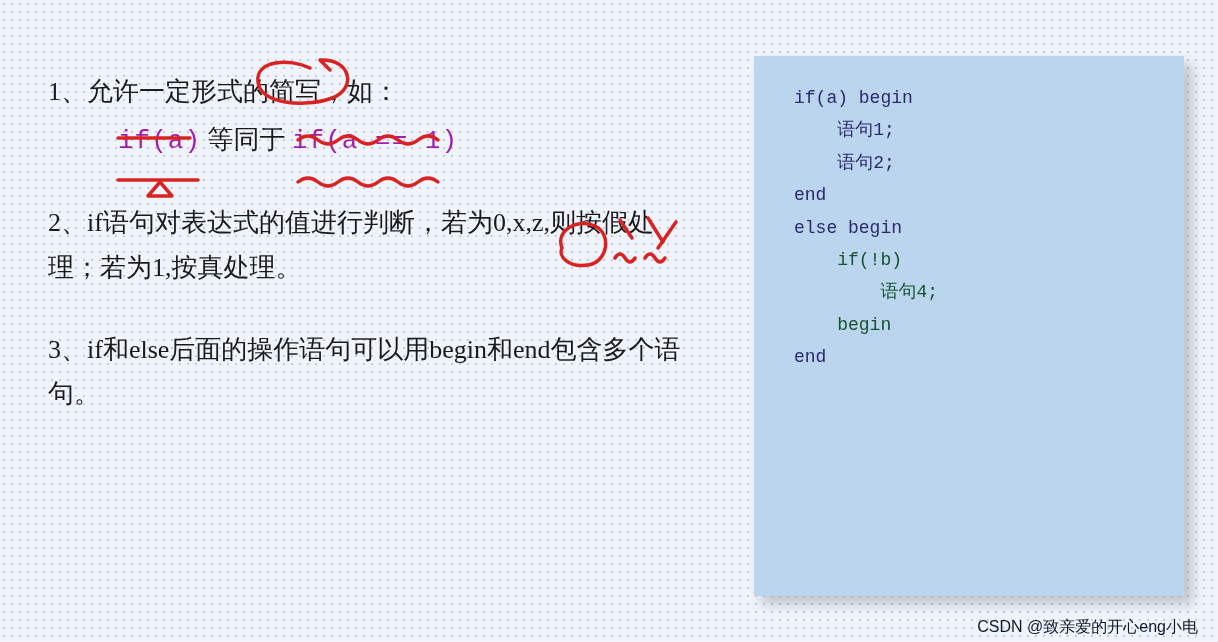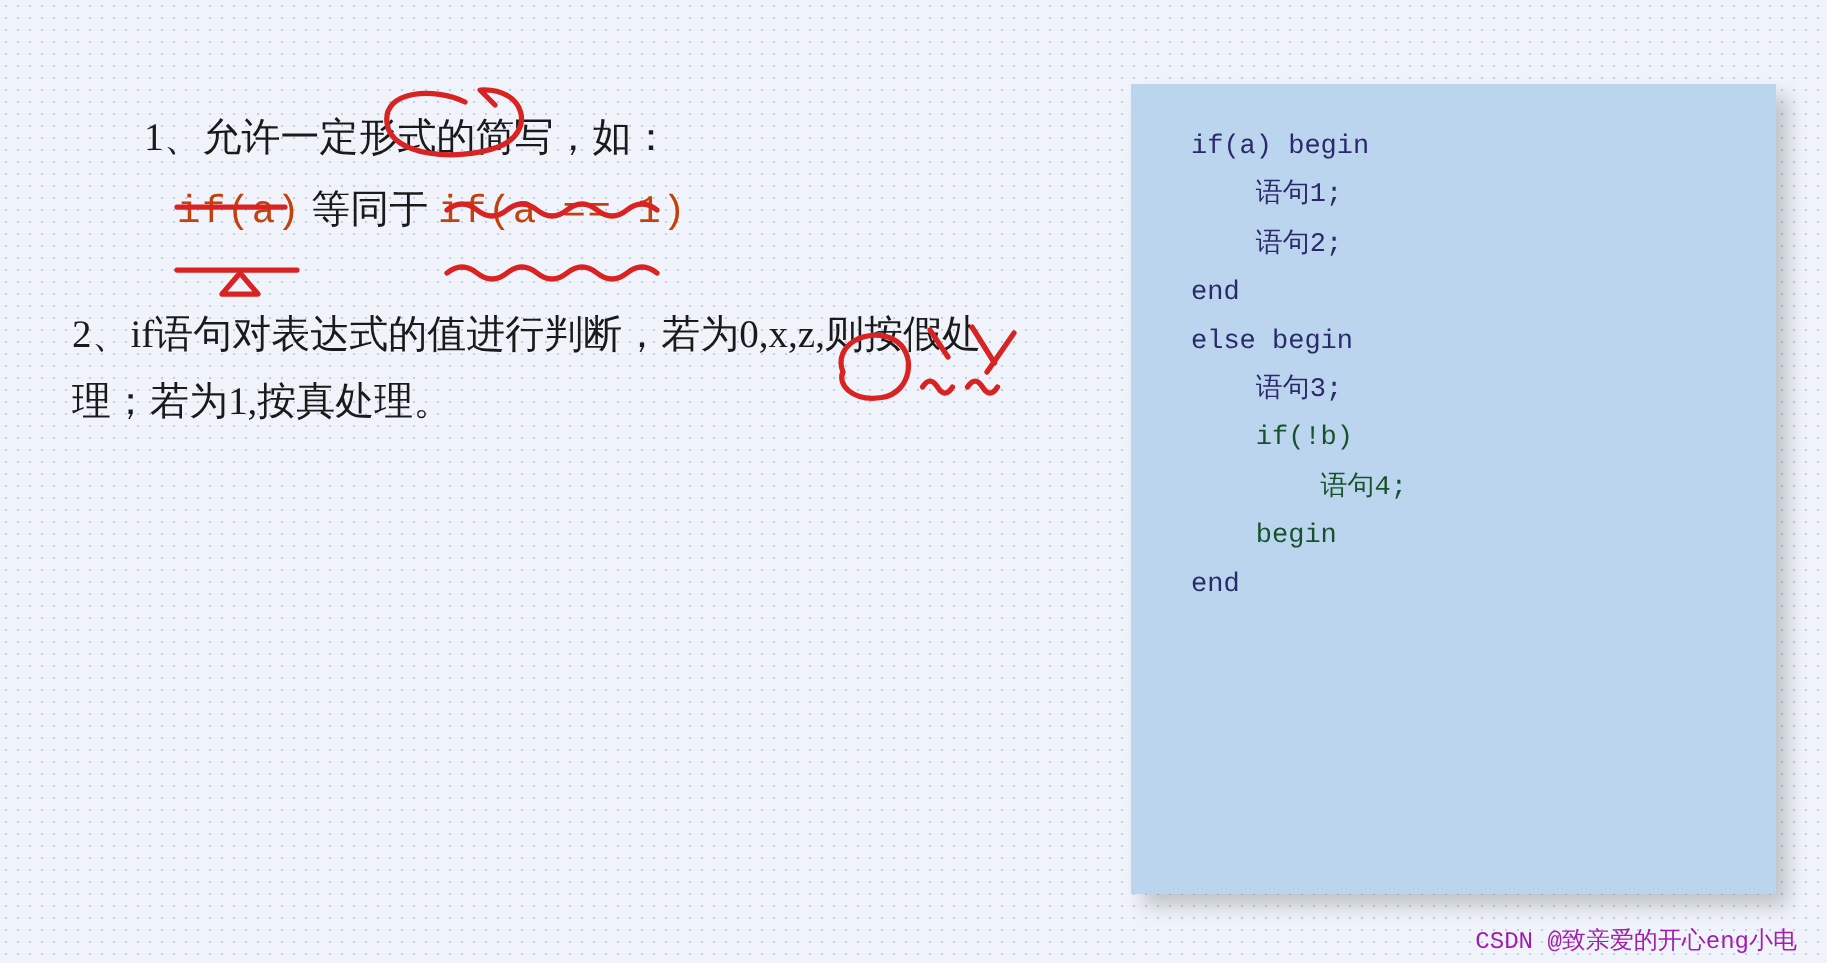--- a/index.html
+++ b/index.html
@@ -24,25 +24,24 @@
       width: 640px;
       font-size: 26px;
       line-height: 1.7;
       color: #1a1a1a;
     }
     .point {
       margin-bottom: 38px;
     }
     .point-line {
       margin-bottom: 4px;
-      margin-left: 48px;
     }
     .code-frag {
       font-family: "Courier New", monospace;
-      color: #c2410c;
+      color: #a21caf;
       letter-spacing: 1px;
     }
     .indent {
       margin-left: 70px;
     }
     .code-block {
       position: absolute;
       right: 34px;
       top: 56px;
       width: 430px;
@@ -59,22 +58,22 @@
       color: #14532d;
     }
     .code-line {
       white-space: pre;
     }
     .watermark {
       position: absolute;
       right: 20px;
       bottom: 4px;
       font-size: 16px;
-      color: #a21caf;
-      font-family: Liberation Mono, monospace;
+      color: #0f172a;
+      font-family: Liberation Sans, sans-serif;
     }
     .annotations {
       position: absolute;
       left: 0;
       top: 0;
       width: 1218px;
       height: 642px;
       pointer-events: none;
     }
   </style>
@@ -82,29 +81,29 @@
 <body>
 
 <div class="content-area">
   <div class="point">
     <div class="point-line">1、允许一定形式的简写，如：</div>
     <div class="point-line indent">
       <span class="code-frag">if(a)</span><span> 等同于 </span><span class="code-frag">if(a == 1)</span>
     </div>
   </div>
   <div class="point">2、if语句对表达式的值进行判断，若为0,x,z,则按假处理；若为1,按真处理。</div>
+  <div class="point">3、if和else后面的操作语句可以用begin和end包含多个语句。</div>
 </div>
 
 <div class="code-block">
   <div class="code-line">if(a) begin</div>
   <div class="code-line">    语句1;</div>
   <div class="code-line">    语句2;</div>
   <div class="code-line">end</div>
   <div class="code-line">else begin</div>
-  <div class="code-line">    语句3;</div>
   <div class="code-line red">    if(!b)</div>
   <div class="code-line red">        语句4;</div>
   <div class="code-line red">    begin</div>
   <div class="code-line">end</div>
 </div>
 
 <svg class="annotations" viewBox="0 0 1218 642">
   <g stroke="#d92323" stroke-width="3.5" fill="none" stroke-linecap="round" stroke-linejoin="round">
 
     <path d="M 310 68 C 290 58, 255 60, 258 82 C 260 104, 305 108, 332 98 C 358 88, 350 58, 320 60 L 330 70"></path>

